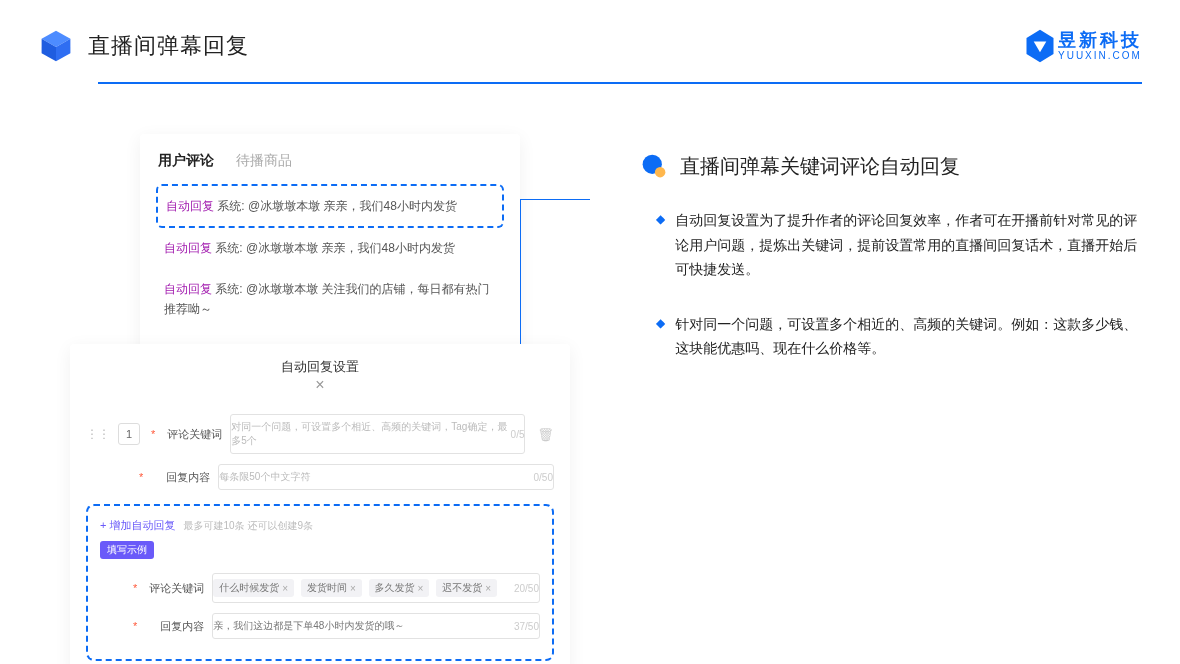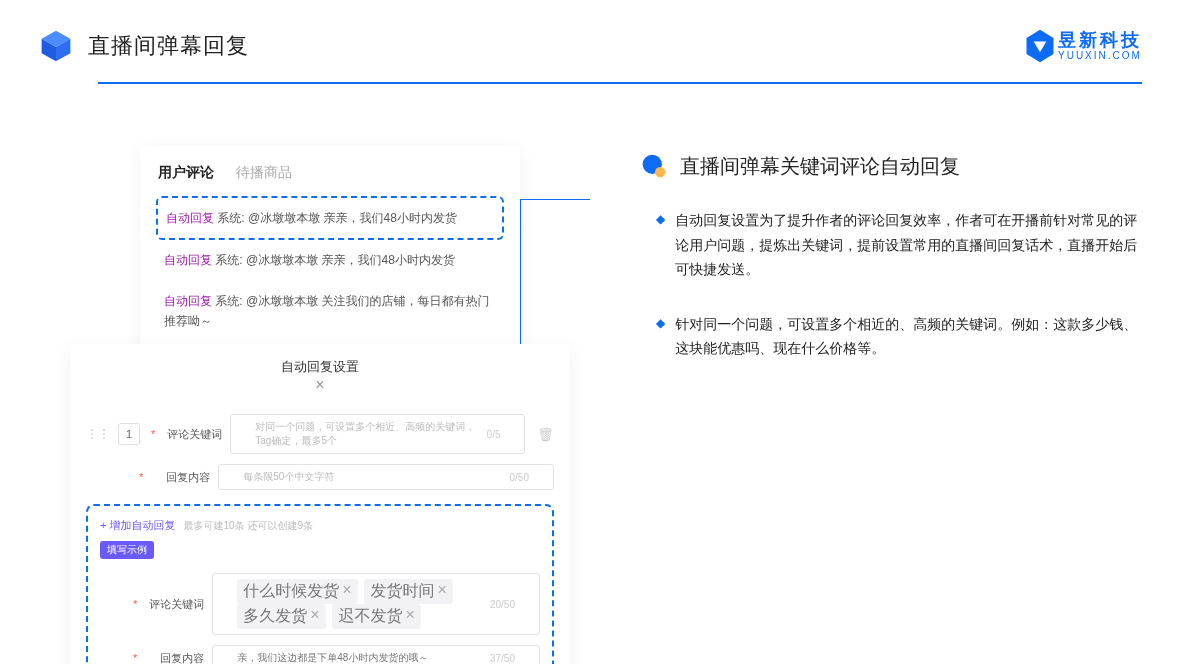--- a/index.html
+++ b/index.html
@@ -73,21 +73,21 @@
   width: 500px;
   flex-shrink: 0;
 }
 .card {
   background: #fff;
   border-radius: 4px;
   box-shadow: 0 4px 18px rgba(0,0,0,0.06);
 }
 .comment-card {
   position: absolute;
-  top: 12px;
+  top: 0;
   left: 70px;
   width: 380px;
   padding: 18px 0 26px 0;
 }
 .tabs {
   display: flex;
   padding: 0 18px 14px 18px;
   gap: 22px;
   font-size: 14px;
 }
@@ -146,21 +146,21 @@
   justify-content: center;
   font-size: 11px;
   color: #666;
 }
 .star { color: #ff5a3c; padding: 0 3px; }
 .label { color: #555; font-size: 11px; width: 56px; text-align: right; }
 .input-box {
   flex: 1;
   border: 1px solid #e2e2e2;
   border-radius: 3px;
-  padding: 5px 24px;
+  padding: 5px 0;
   font-size: 10px;
   color: #bbb;
   display: flex;
   justify-content: space-between;
   align-items: center;
   background: #fff;
   min-height: 24px;
 }
 .input-count { color: #ccc; font-size: 10px; }
 .trash { color: #ccc; font-size: 13px; padding-left: 4px; }
@@ -182,24 +182,24 @@
   display: inline-block;
   background: #6a5af9;
   color: #fff;
   font-size: 10px;
   padding: 2px 7px;
   border-radius: 3px;
   margin: 8px 0 4px 0;
 }
 .tag-chip {
   display: inline-flex;
-  align-items: flex-start;
+  align-items: center;
   background: #f2f2f5;
   color: #777;
-  font-size: 16px;
+  font-size: 10px;
   padding: 2px 6px;
   border-radius: 3px;
   margin-right: 4px;
 }
 .tag-x { margin-left: 3px; color: #aaa; }
 .input-filled {
   color: #777;
 }
 .right-col {
   flex: 1;

